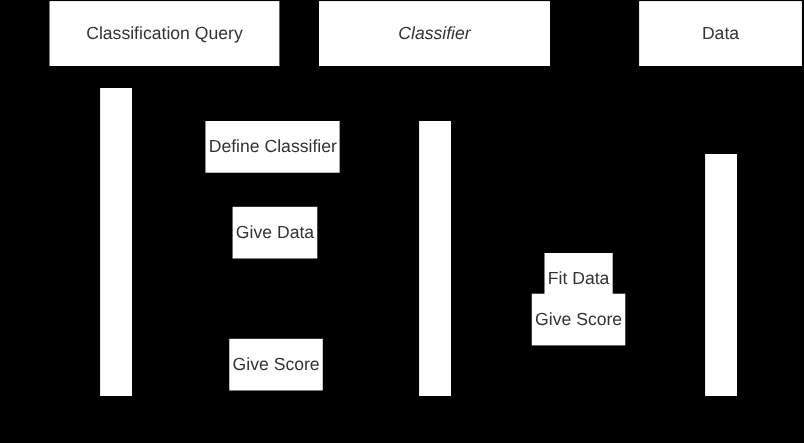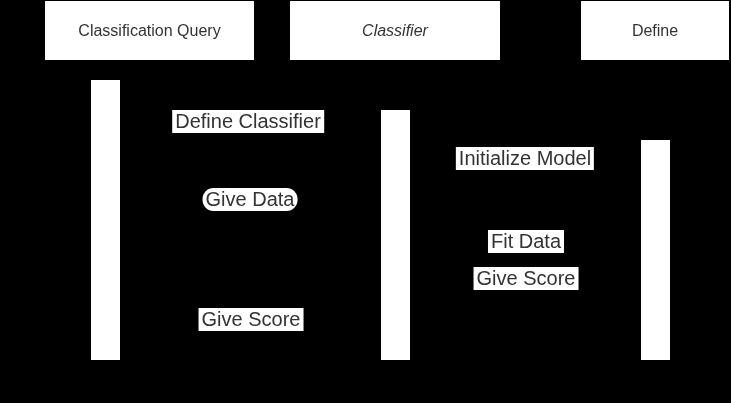--- a/index.html
+++ b/index.html
@@ -30,46 +30,45 @@
   .activation-bar {
     position: absolute;
     background: #ffffff;
     width: 29px;
   }
   .message-label {
     position: absolute;
     transform: translateX(-50%);
     background: #ffffff;
     color: #333333;
-    font-size: 20px;
+    font-size: 16px;
     line-height: 23px;
     height: 23px;
-    padding: 0 3px;
+    padding: 12px 3px;
     white-space: nowrap;
   }
 </style>
 </head>
 <body>
 
 <div class="canvas">
 
   <div class="participant-box" style="left:1px; width:209px;margin-left:44px;">
     <span>Classification Query</span>
   </div>
   <div class="participant-box" style="left:290px; width:210px;font-style:italic;">
     <span>Classifier</span>
   </div>
   <div class="participant-box" style="left:581px; width:148px;">
-    <span>Define</span>
+    <span>Data</span>
   </div>
 
   <div class="activation-bar" style="left:91px; top:80px; height:280px;"></div>
   <div class="activation-bar" style="left:381px; top:110px; height:250px;"></div>
   <div class="activation-bar" style="left:641px; top:140px; height:220px;"></div>
 
   <div class="message-label" style="left:248px; top:110px;">Define Classifier</div>
-  <div class="message-label" style="left:525px; top:147px;">Initialize Model</div>
-  <div class="message-label" style="left:250px; top:188px;border-radius:11px;">Give Data</div>
+  <div class="message-label" style="left:250px; top:188px;">Give Data</div>
   <div class="message-label" style="left:526px; top:230px;text-align:center;">Fit Data</div>
   <div class="message-label" style="left:526px; top:267px;">Give Score</div>
   <div class="message-label" style="left:251px; top:308px;">Give Score</div>
 
 </div>
 
 </body></html>

